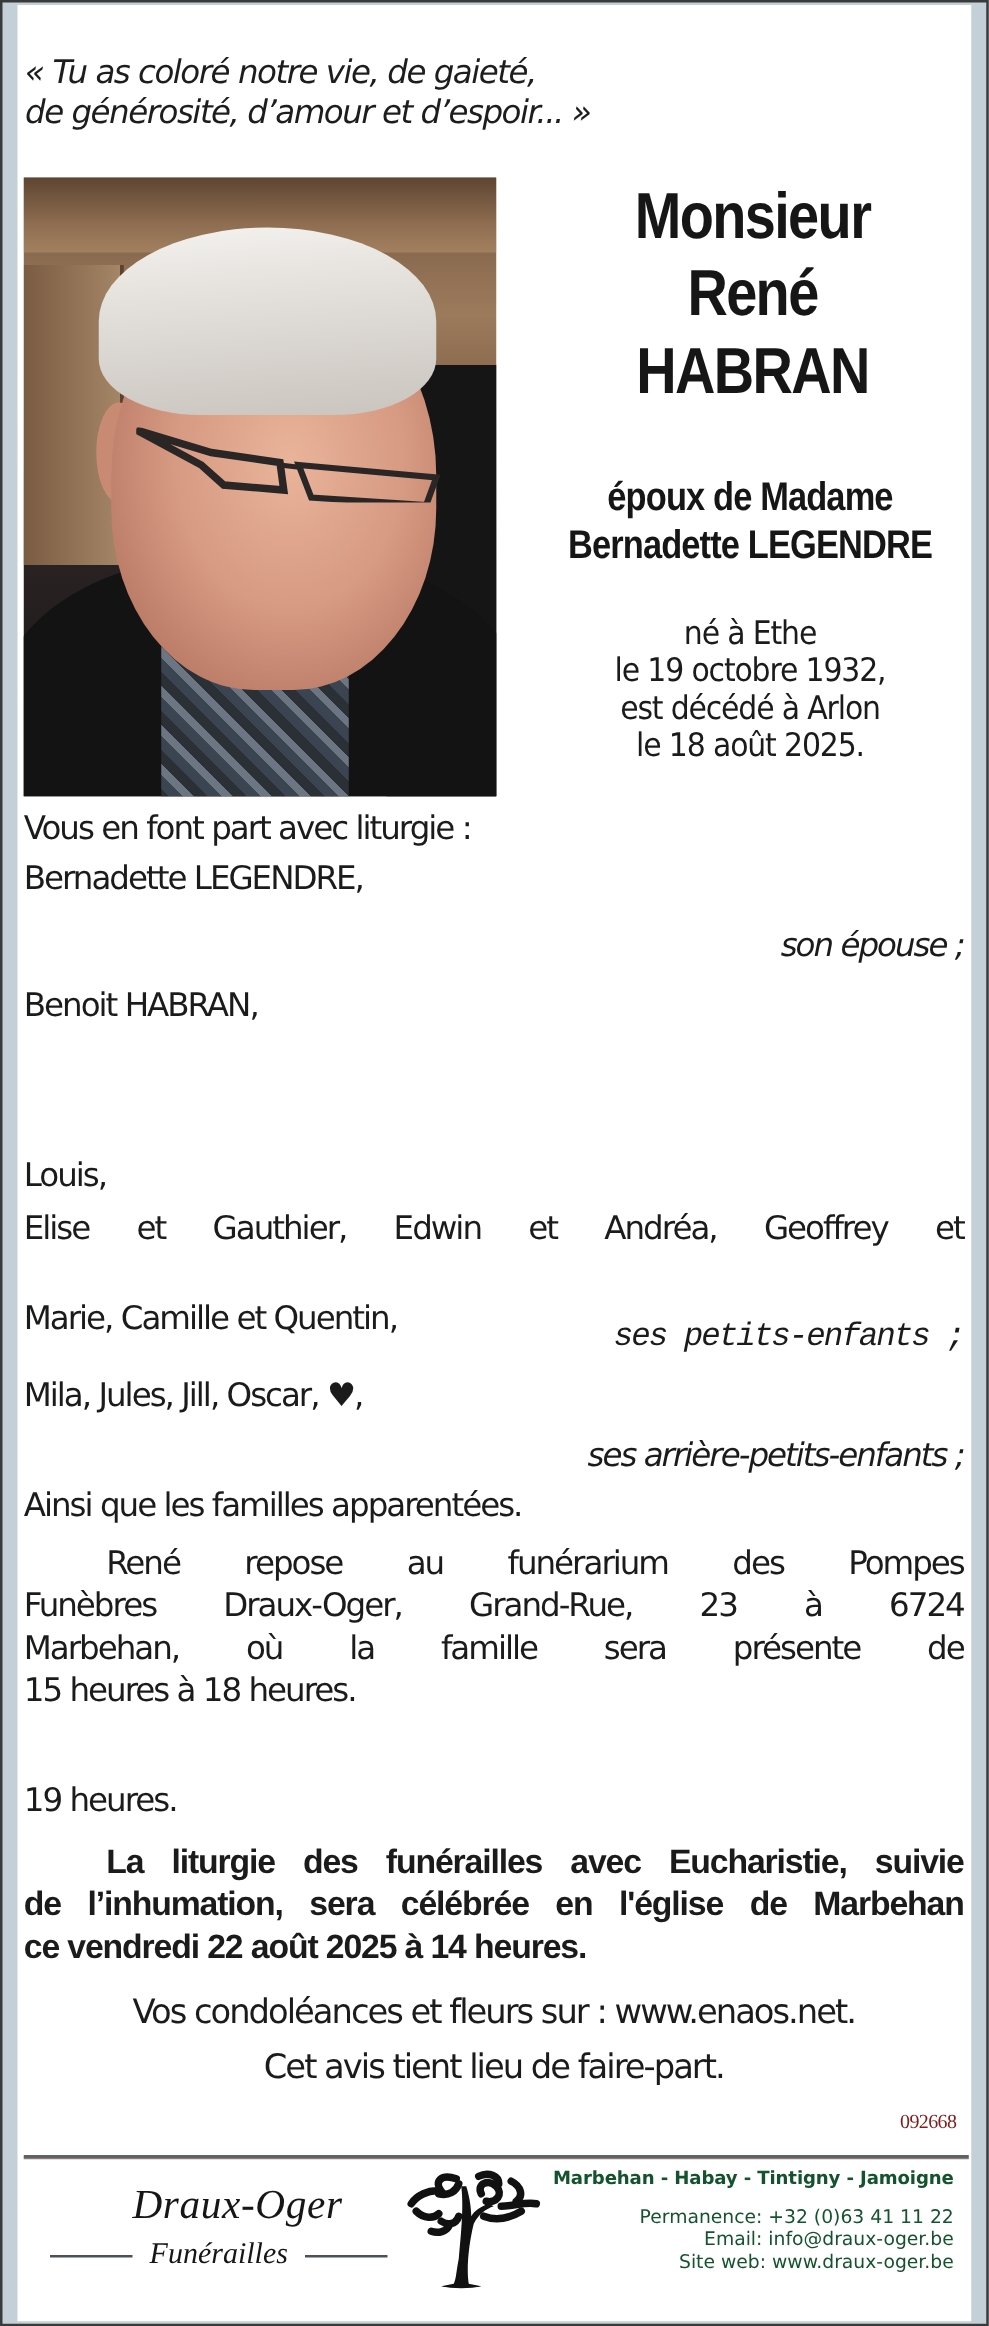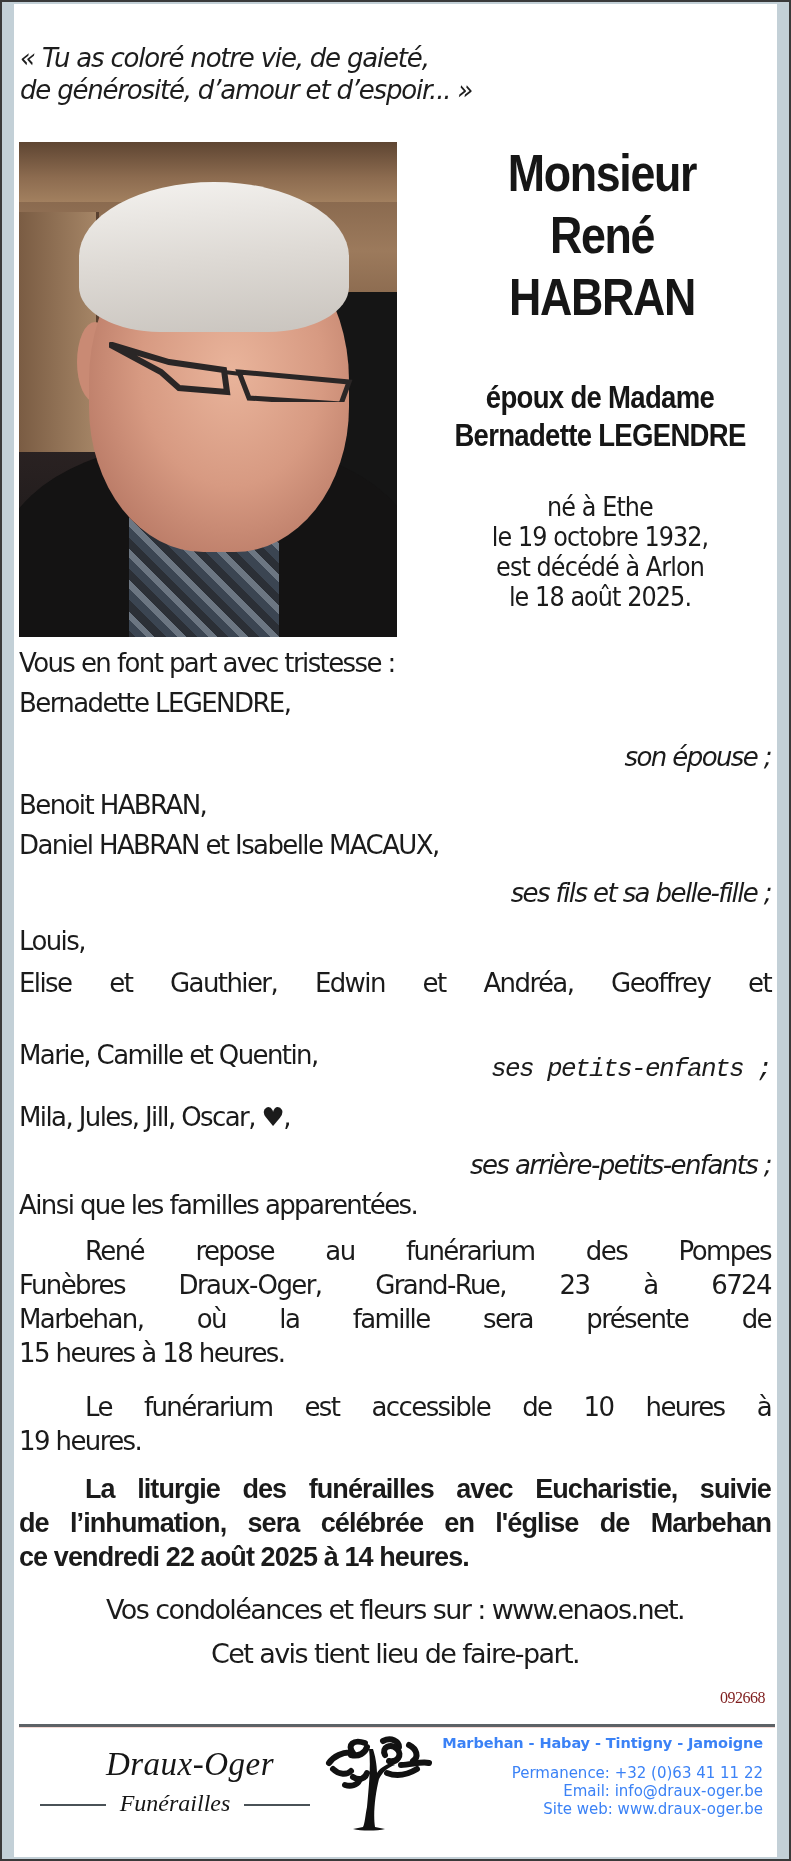--- a/index.html
+++ b/index.html
@@ -90,21 +90,21 @@
       font-family: "Liberation Serif", serif; font-style: italic; font-size: 33px; letter-spacing: 0.5px; color:#161616; }
     .logo-sub { position:absolute; left: 40px; top: 1790px; width: 270px; height: 30px; }
     .logo-sub .dash { position:absolute; top: 14px; height: 2px; background:#4a5257; width: 66px; }
     .logo-sub .dash.l { left: 0; }
     .logo-sub .dash.r { right: 0; }
     .logo-sub .txt { position:absolute; left: 0; width: 100%; text-align:center;
       font-family: "Liberation Serif", serif; font-style: italic; font-size: 24px; color:#161616; }
 
     .tree { position:absolute; left: 325px; top: 1735px; width: 110px; height: 100px; }
 
-    .contact { position:absolute; right: 28px; text-align: center; font-family: "DejaVu Sans", sans-serif; color:#3b82f6; }
+    .contact { position:absolute; right: 28px; text-align: center; font-family: "DejaVu Sans", sans-serif; color:#14532d; }
     .contact.towns { top: 1735px; font-size: 14.5px; font-weight: bold; letter-spacing: -0.1px; }
     .contact.l1 { top: 1764px; font-size: 15px; line-height: 18px; }
     .contact.l2 { top: 1782px; font-size: 15px; line-height: 18px; }
     .contact.l3 { top: 1800px; font-size: 15px; line-height: 18px; }
   </style>
 </head>
 <body>
 
 <div class="frame">
   <div class="paper"></div>
@@ -139,45 +139,42 @@
 <div class="spouse spouse-2">Bernadette LEGENDRE</div>
 
 <div class="birth">
   <div>né à Ethe</div>
   <div>le 19 octobre 1932,</div>
   <div>est décédé à Arlon</div>
   <div>le 18 août 2025.</div>
 </div>
 
 <div class="body" style="top:0; height:1861px;">
-  <div class="ln" style="top:646px;">Vous en font part avec tristesse :</div>
+  <div class="ln" style="top:646px;">Vous en font part avec liturgie :</div>
 
   <div class="ln" style="top:686px;">Bernadette LEGENDRE,</div>
   <div class="right" style="top:740px;margin-left:24px;">son épouse ;</div>
 
   <div class="ln" style="top:788px;">Benoit HABRAN,</div>
-  <div class="ln" style="top:828px;">Daniel HABRAN et Isabelle MACAUX,</div>
-  <div class="right" style="top:876px;">ses fils et sa belle-fille ;</div>
 
   <div class="ln" style="top:924px;">Louis,</div>
   <div class="justify" style="top:966px;">Elise et Gauthier, Edwin et Andréa, Geoffrey et</div>
   <div class="ln" style="top:1000px;margin-top:38px;">Marie, Camille et Quentin,</div>
   <div class="right" style="top:1052px;font-family:Liberation Mono, monospace;">ses petits-enfants ;</div>
 
   <div class="ln" style="top:1100px;">Mila, Jules, Jill, Oscar, ♥,</div>
   <div class="right" style="top:1148px;">ses arrière-petits-enfants ;</div>
 
   <div class="ln" style="top:1188px;">Ainsi que les familles apparentées.</div>
 
   <div class="justify" style="top:1234px; padding-left:66px;">René repose au funérarium des Pompes</div>
   <div class="justify" style="top:1268px;">Funèbres Draux-Oger, Grand-Rue, 23 à 6724</div>
   <div class="justify" style="top:1302px;">Marbehan, où la famille sera présente de</div>
   <div class="ln" style="top:1336px;">15 heures à 18 heures.</div>
 
-  <div class="justify" style="top:1390px; padding-left:66px;">Le funérarium est accessible de 10 heures à</div>
   <div class="ln" style="top:1424px;">19 heures.</div>
 
   <div class="justify bold" style="top:1472px; padding-left:66px;">La liturgie des funérailles avec Eucharistie, suivie</div>
   <div class="justify bold" style="top:1506px;">de l’inhumation, sera célébrée en l'église de Marbehan</div>
   <div class="ln bold" style="top:1540px;">ce vendredi 22 août 2025 à 14 heures.</div>
 </div>
 
 <div class="center-line" style="top:1592px;">Vos condoléances et fleurs sur : www.enaos.net.</div>
 <div class="center-line" style="top:1636px;">Cet avis tient lieu de faire-part.</div>
 

